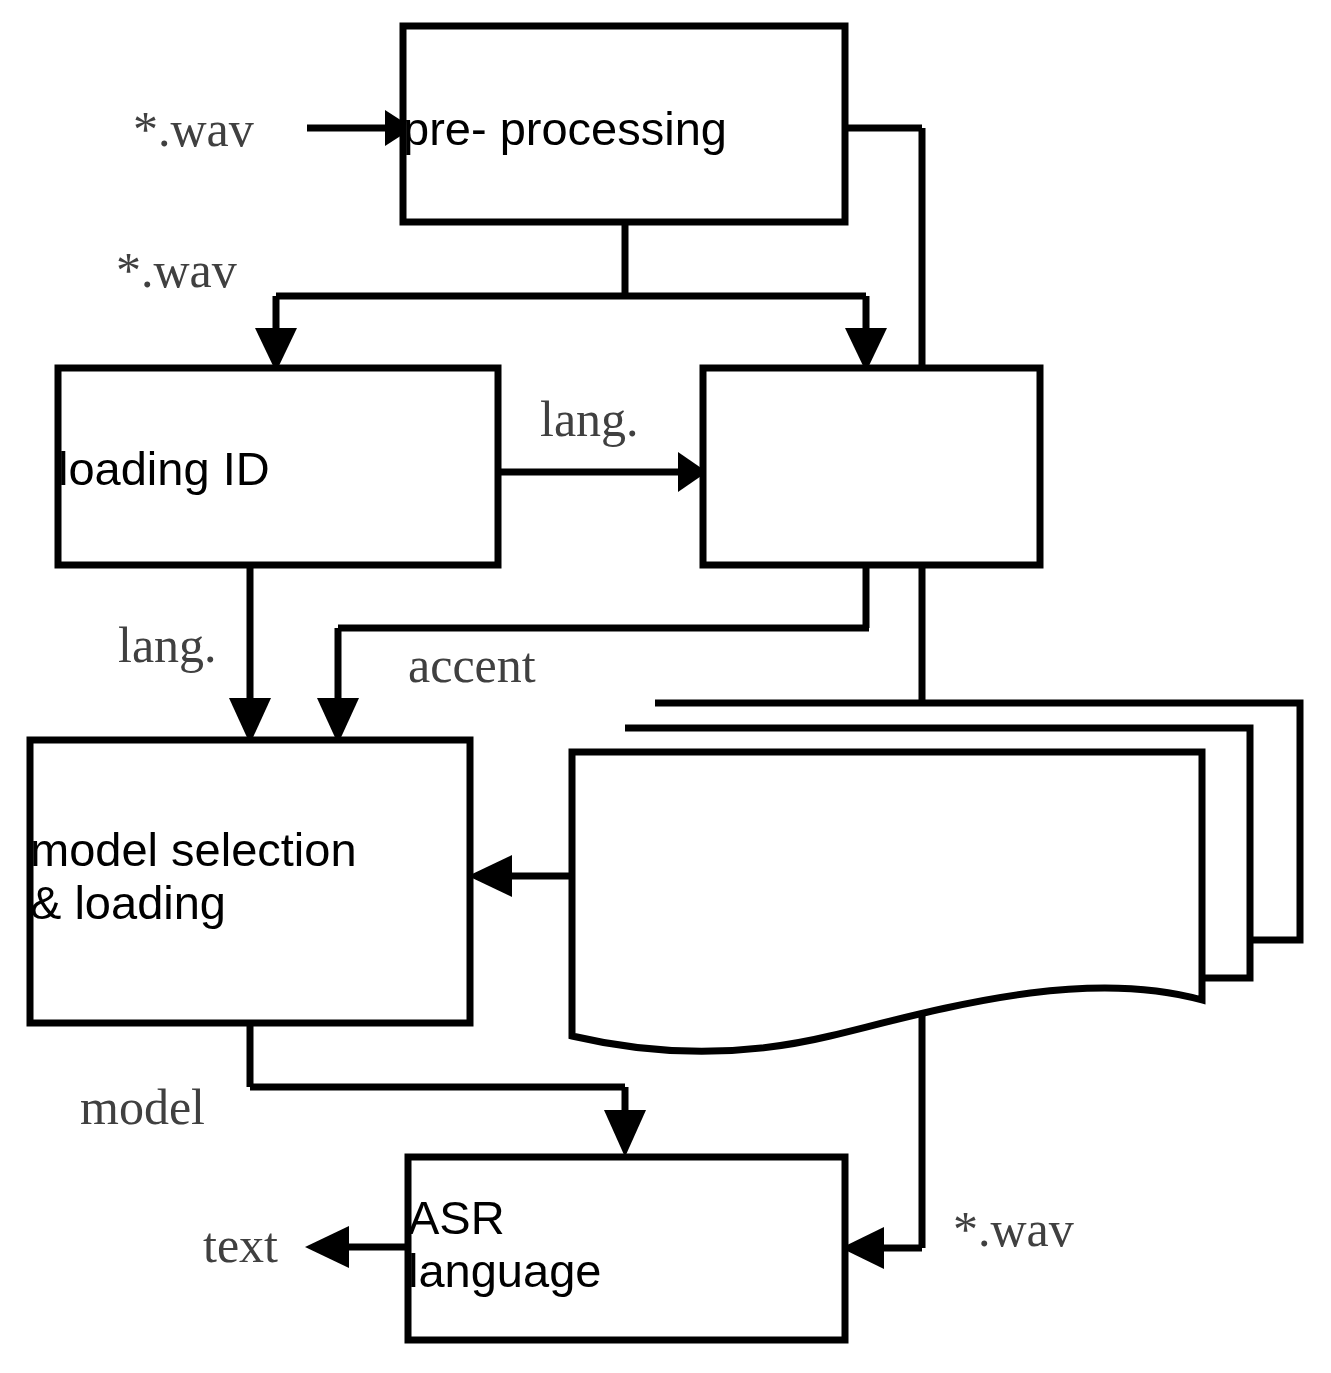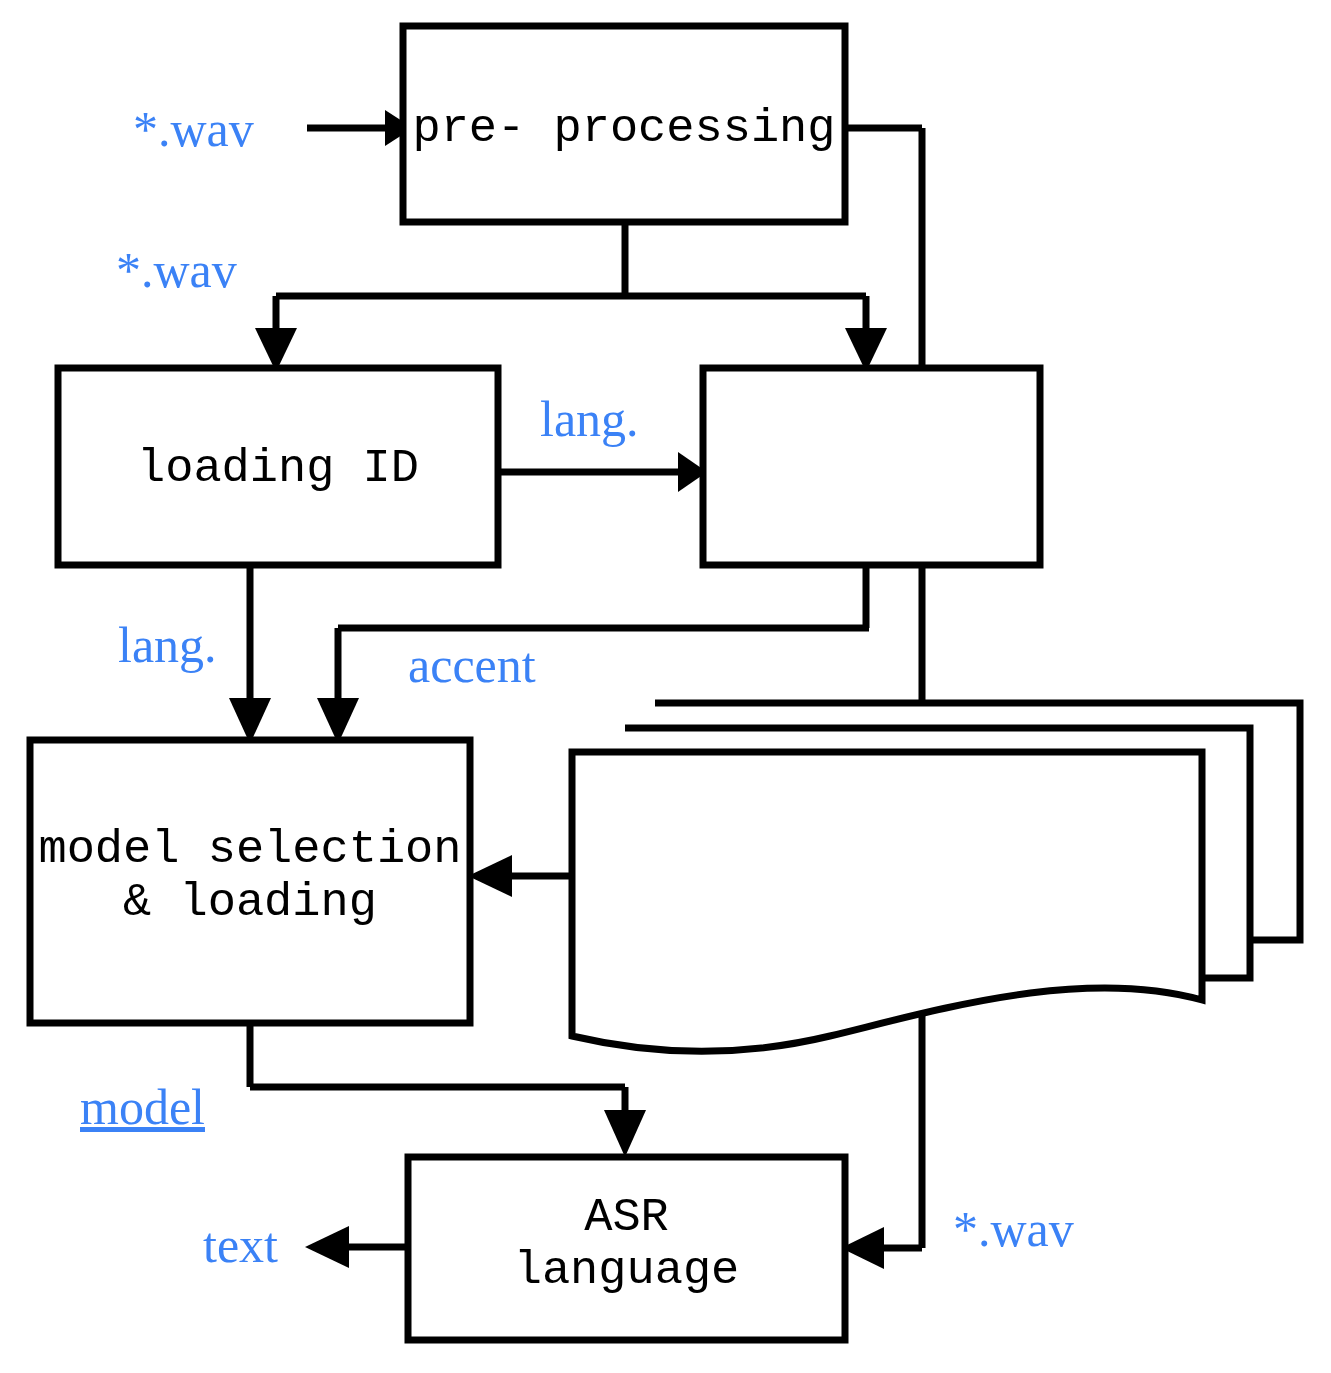--- a/index.html
+++ b/index.html
@@ -17,30 +17,29 @@
   }
   svg.layer {
     position: absolute;
     top: 0;
     left: 0;
     width: 1331px;
     height: 1373px;
   }
   .node-label {
     position: absolute;
-    text-align: center;
     color: #000000;
-    font-family: Liberation Mono, monospace;
+    font-family: Liberation Sans, sans-serif;
     line-height: 1.12;
     white-space: pre-line;
     pointer-events: none;
   }
   .edge-label {
     position: absolute;
-    color: #3b82f6;
+    color: #404040;
     font-family: "Liberation Serif", "DejaVu Serif", serif;
     white-space: nowrap;
     pointer-events: none;
   }
 </style>
 </head>
 <body>
 
 <div id="canvas">
 
@@ -150,19 +149,19 @@
   <div class="edge-label" style="left:133px; top:100px; font-size:50px;">*.wav</div>
 
   <div class="edge-label" style="left:116px; top:241px; font-size:50px;">*.wav</div>
 
   <div class="edge-label" style="left:540px; top:390px; font-size:50px;">lang.</div>
 
   <div class="edge-label" style="left:118px; top:616px; font-size:50px;">lang.</div>
 
   <div class="edge-label" style="left:408px; top:636px; font-size:50px;text-align:center;">accent</div>
 
-  <div class="edge-label" style="left:80px; top:1078px; font-size:50px;text-decoration:underline;">model</div>
+  <div class="edge-label" style="left:80px; top:1078px; font-size:50px;">model</div>
 
   <div class="edge-label" style="left:203px; top:1216px; font-size:50px;text-align:right;">text</div>
 
   <div class="edge-label" style="left:953px; top:1200px; font-size:50px;">*.wav</div>
 
 </div>
 
 </body></html>

